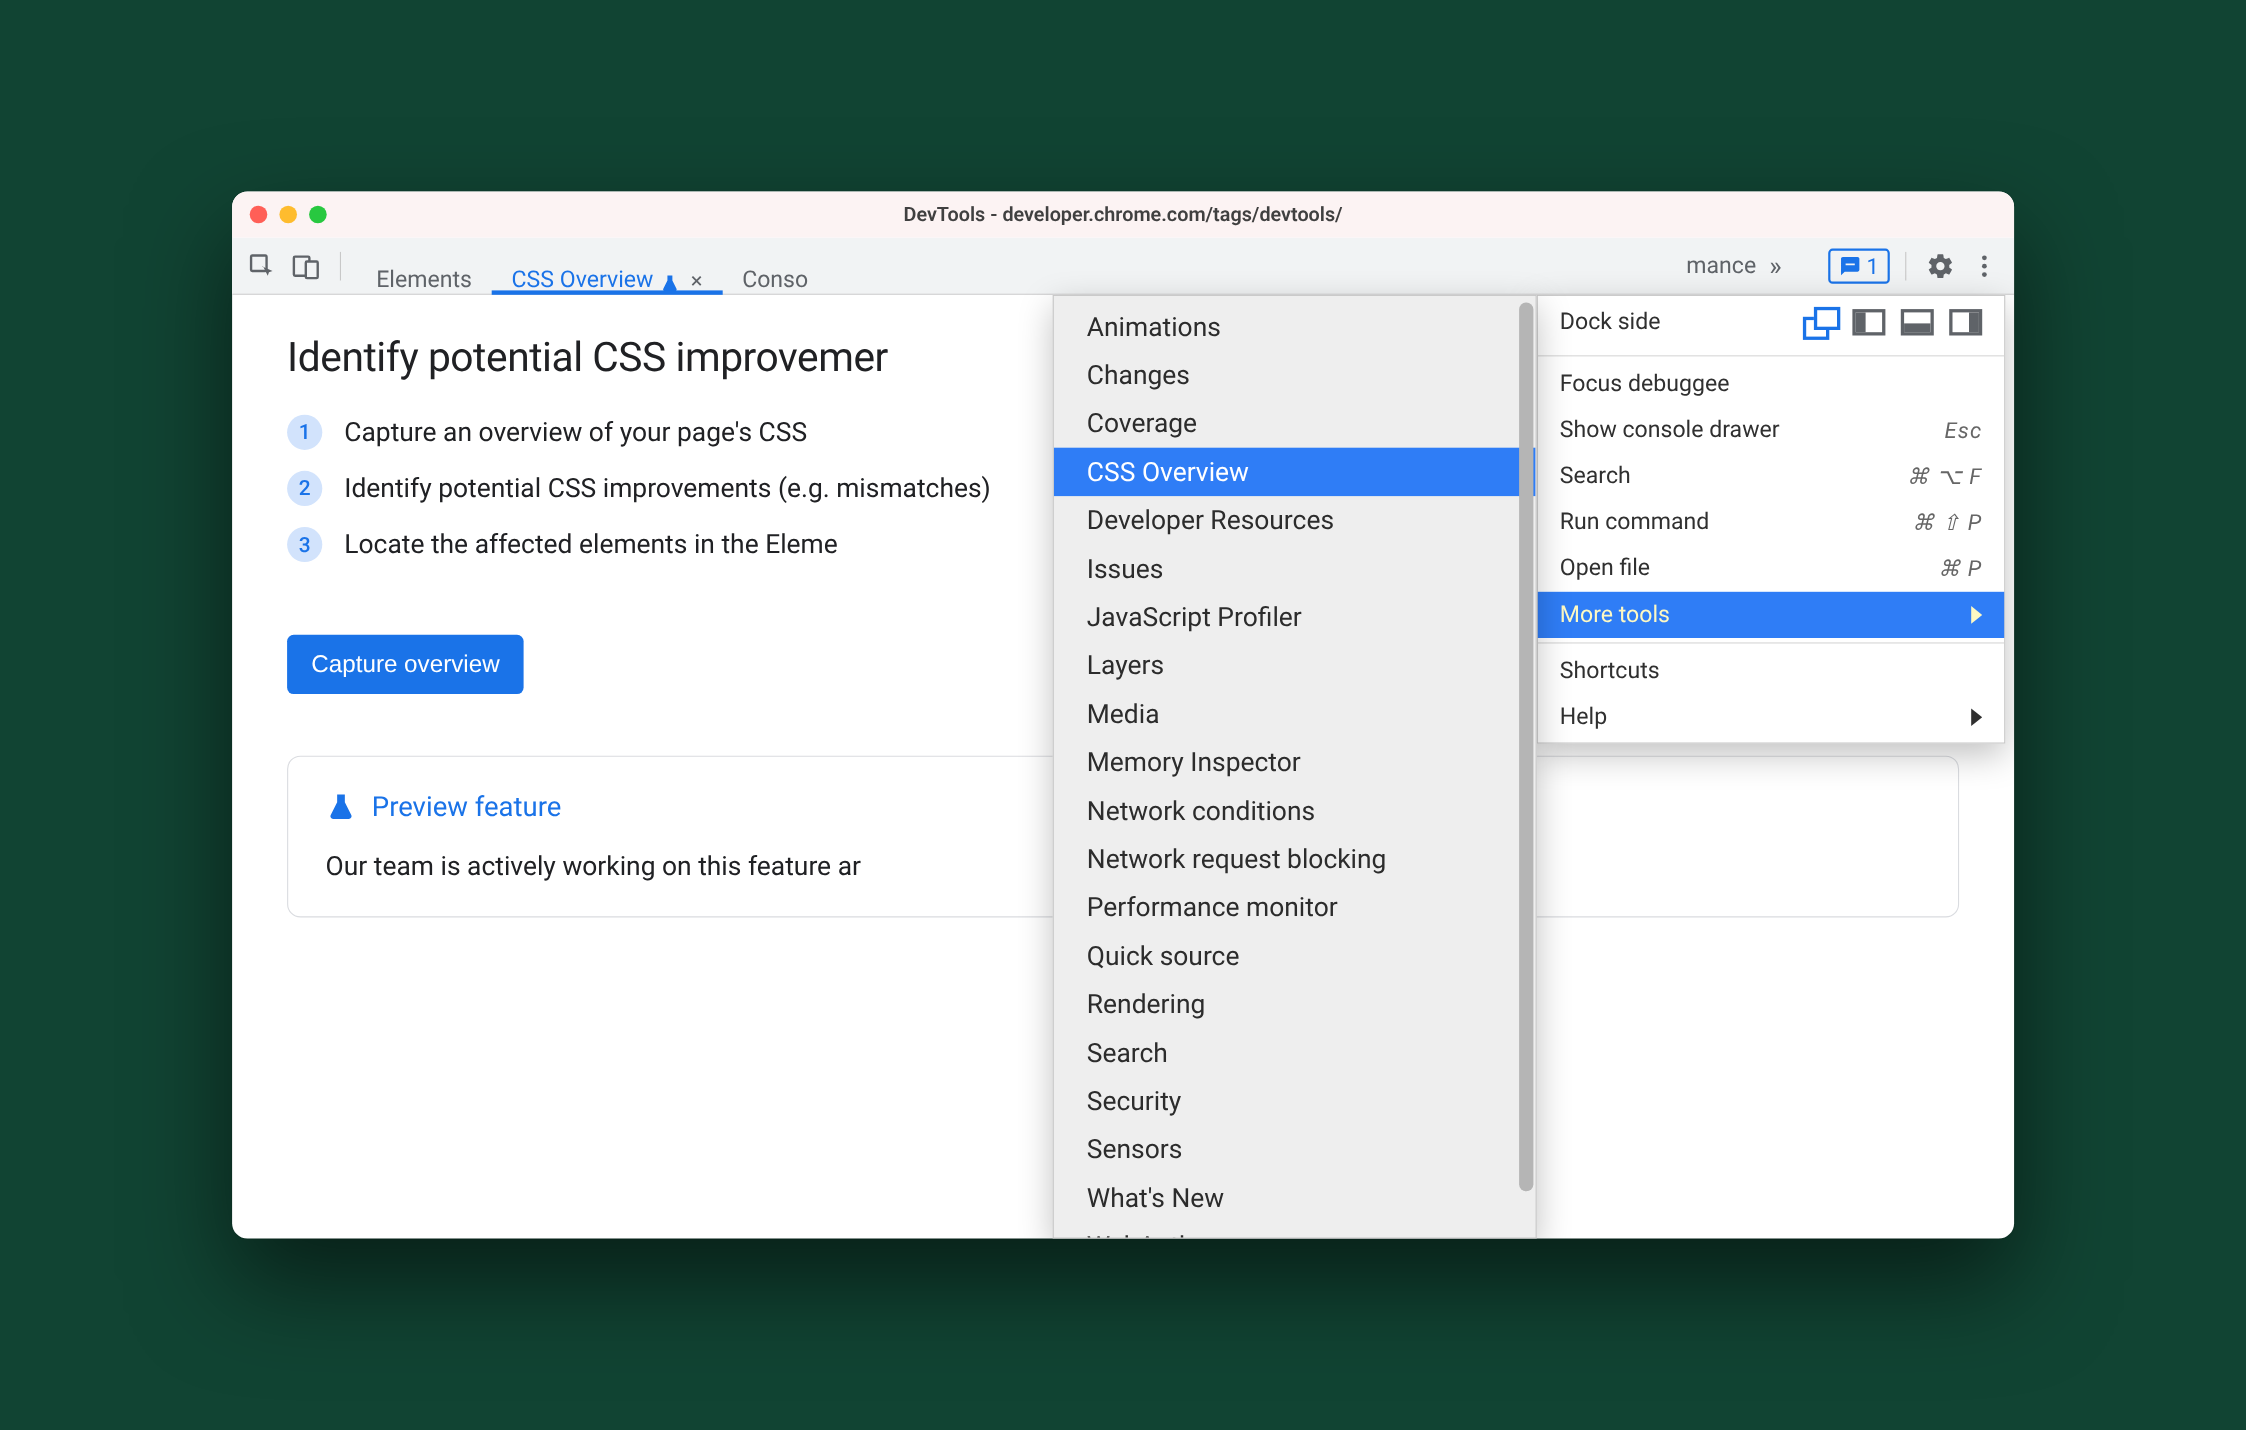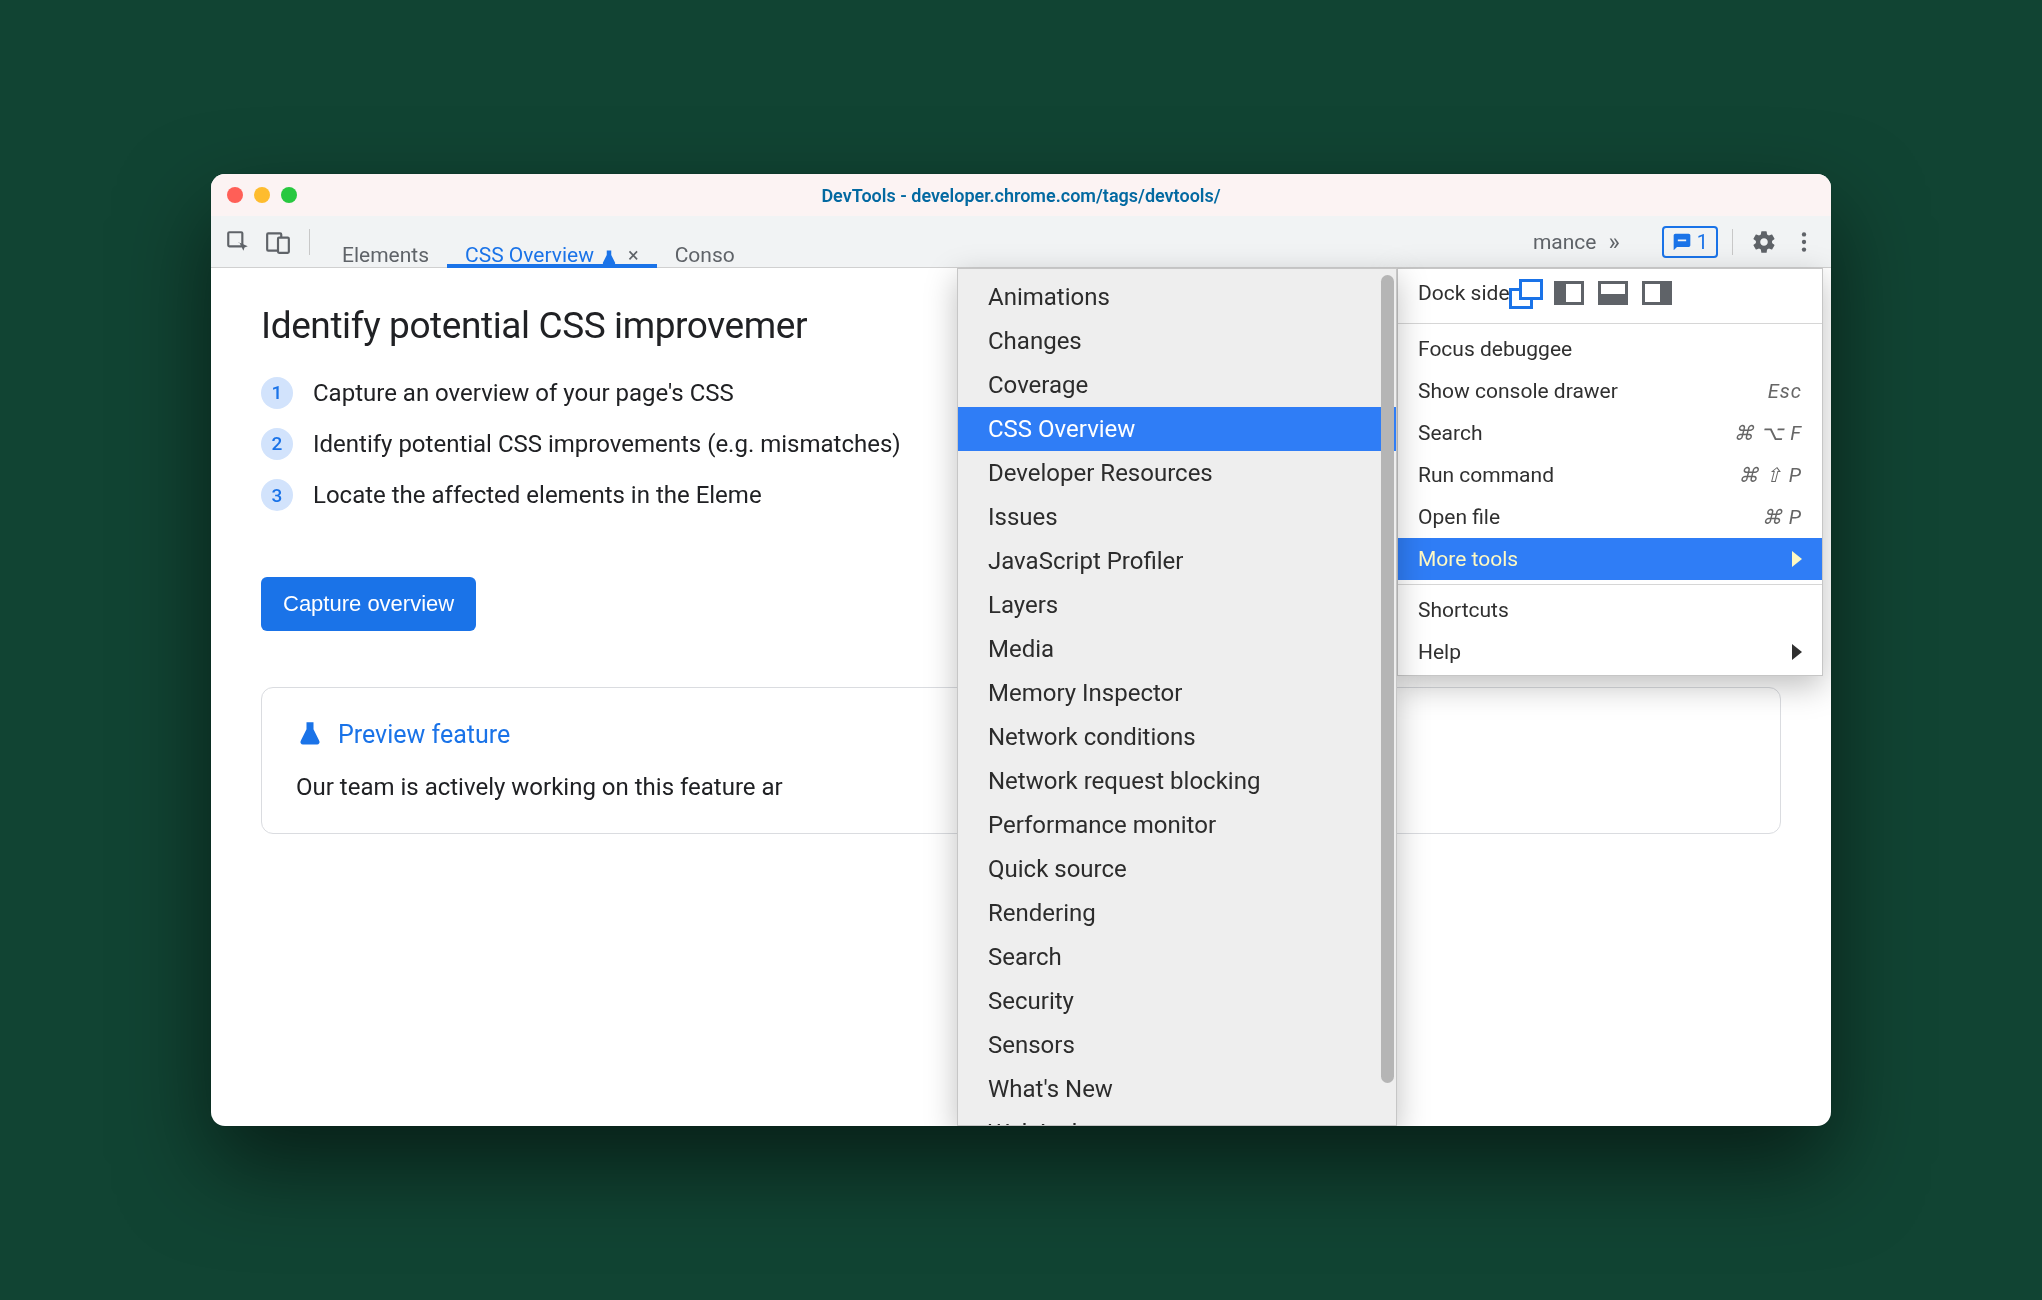--- a/index.html
+++ b/index.html
@@ -31,21 +31,21 @@
     padding: 0 16px;
     position: relative;
   }
   .traffic { display: flex; gap: 11px; }
   .dot { width: 16px; height: 16px; border-radius: 50%; }
   .dot.red { background: #ff5f57; }
   .dot.yellow { background: #febc2e; }
   .dot.green { background: #28c840; }
   .titlebar-title {
     position: absolute; left: 0; right: 0; text-align: center;
-    font-size: 18px; font-weight: 600; color: #0369a1;
+    font-size: 18px; font-weight: 600; color: #404040;
     pointer-events: none;
   }
   
   .toolbar {
     height: 52px;
     border-bottom: 1px solid #d0d0d0;
     display: flex;
     align-items: center;
     padding: 0 10px;
     gap: 6px;
@@ -116,21 +116,21 @@
     padding-bottom: 2px;
   }
   .settings-menu .row {
     padding: 9px 20px;
     display:flex; align-items:center; justify-content:space-between;
     cursor:pointer;
   }
   .settings-menu .row.selected { background:#2f7df6; color:#fef9c3; }
   .settings-menu .divider { height:1px; background:#d6d6d6; margin:4px 0; }
   .shortcut { color:#666; font-size:20px; letter-spacing:1px;font-style:italic; }
-  .dock-row { padding: 12px 20px 14px 20px; display:flex; align-items:center; }
+  .dock-row { padding: 12px 20px 14px 20px; display:flex; align-items:center; justify-content:space-between; }
   .dock-icons { display:flex; gap:14px; }
   .dock-ico { width:30px; height:24px; border:3px solid #5f6368; position:relative; }
   .dock-ico.active { border-color:#1a73e8; }
   .dock-ico .fill { position:absolute; background:#5f6368; }
   .dock-ico .fill.left { left:0; top:0; bottom:0; width:9px; }
   .dock-ico .fill.bottom { left:0; right:0; bottom:0; height:8px; }
   .dock-ico .fill.right { right:0; top:0; bottom:0; width:9px; }
   .dock-ico.undock { border:none; }
   .dock-ico.undock::before, .dock-ico.undock::after {
     content:""; position:absolute; width:18px; height:15px; border:3px solid; 

